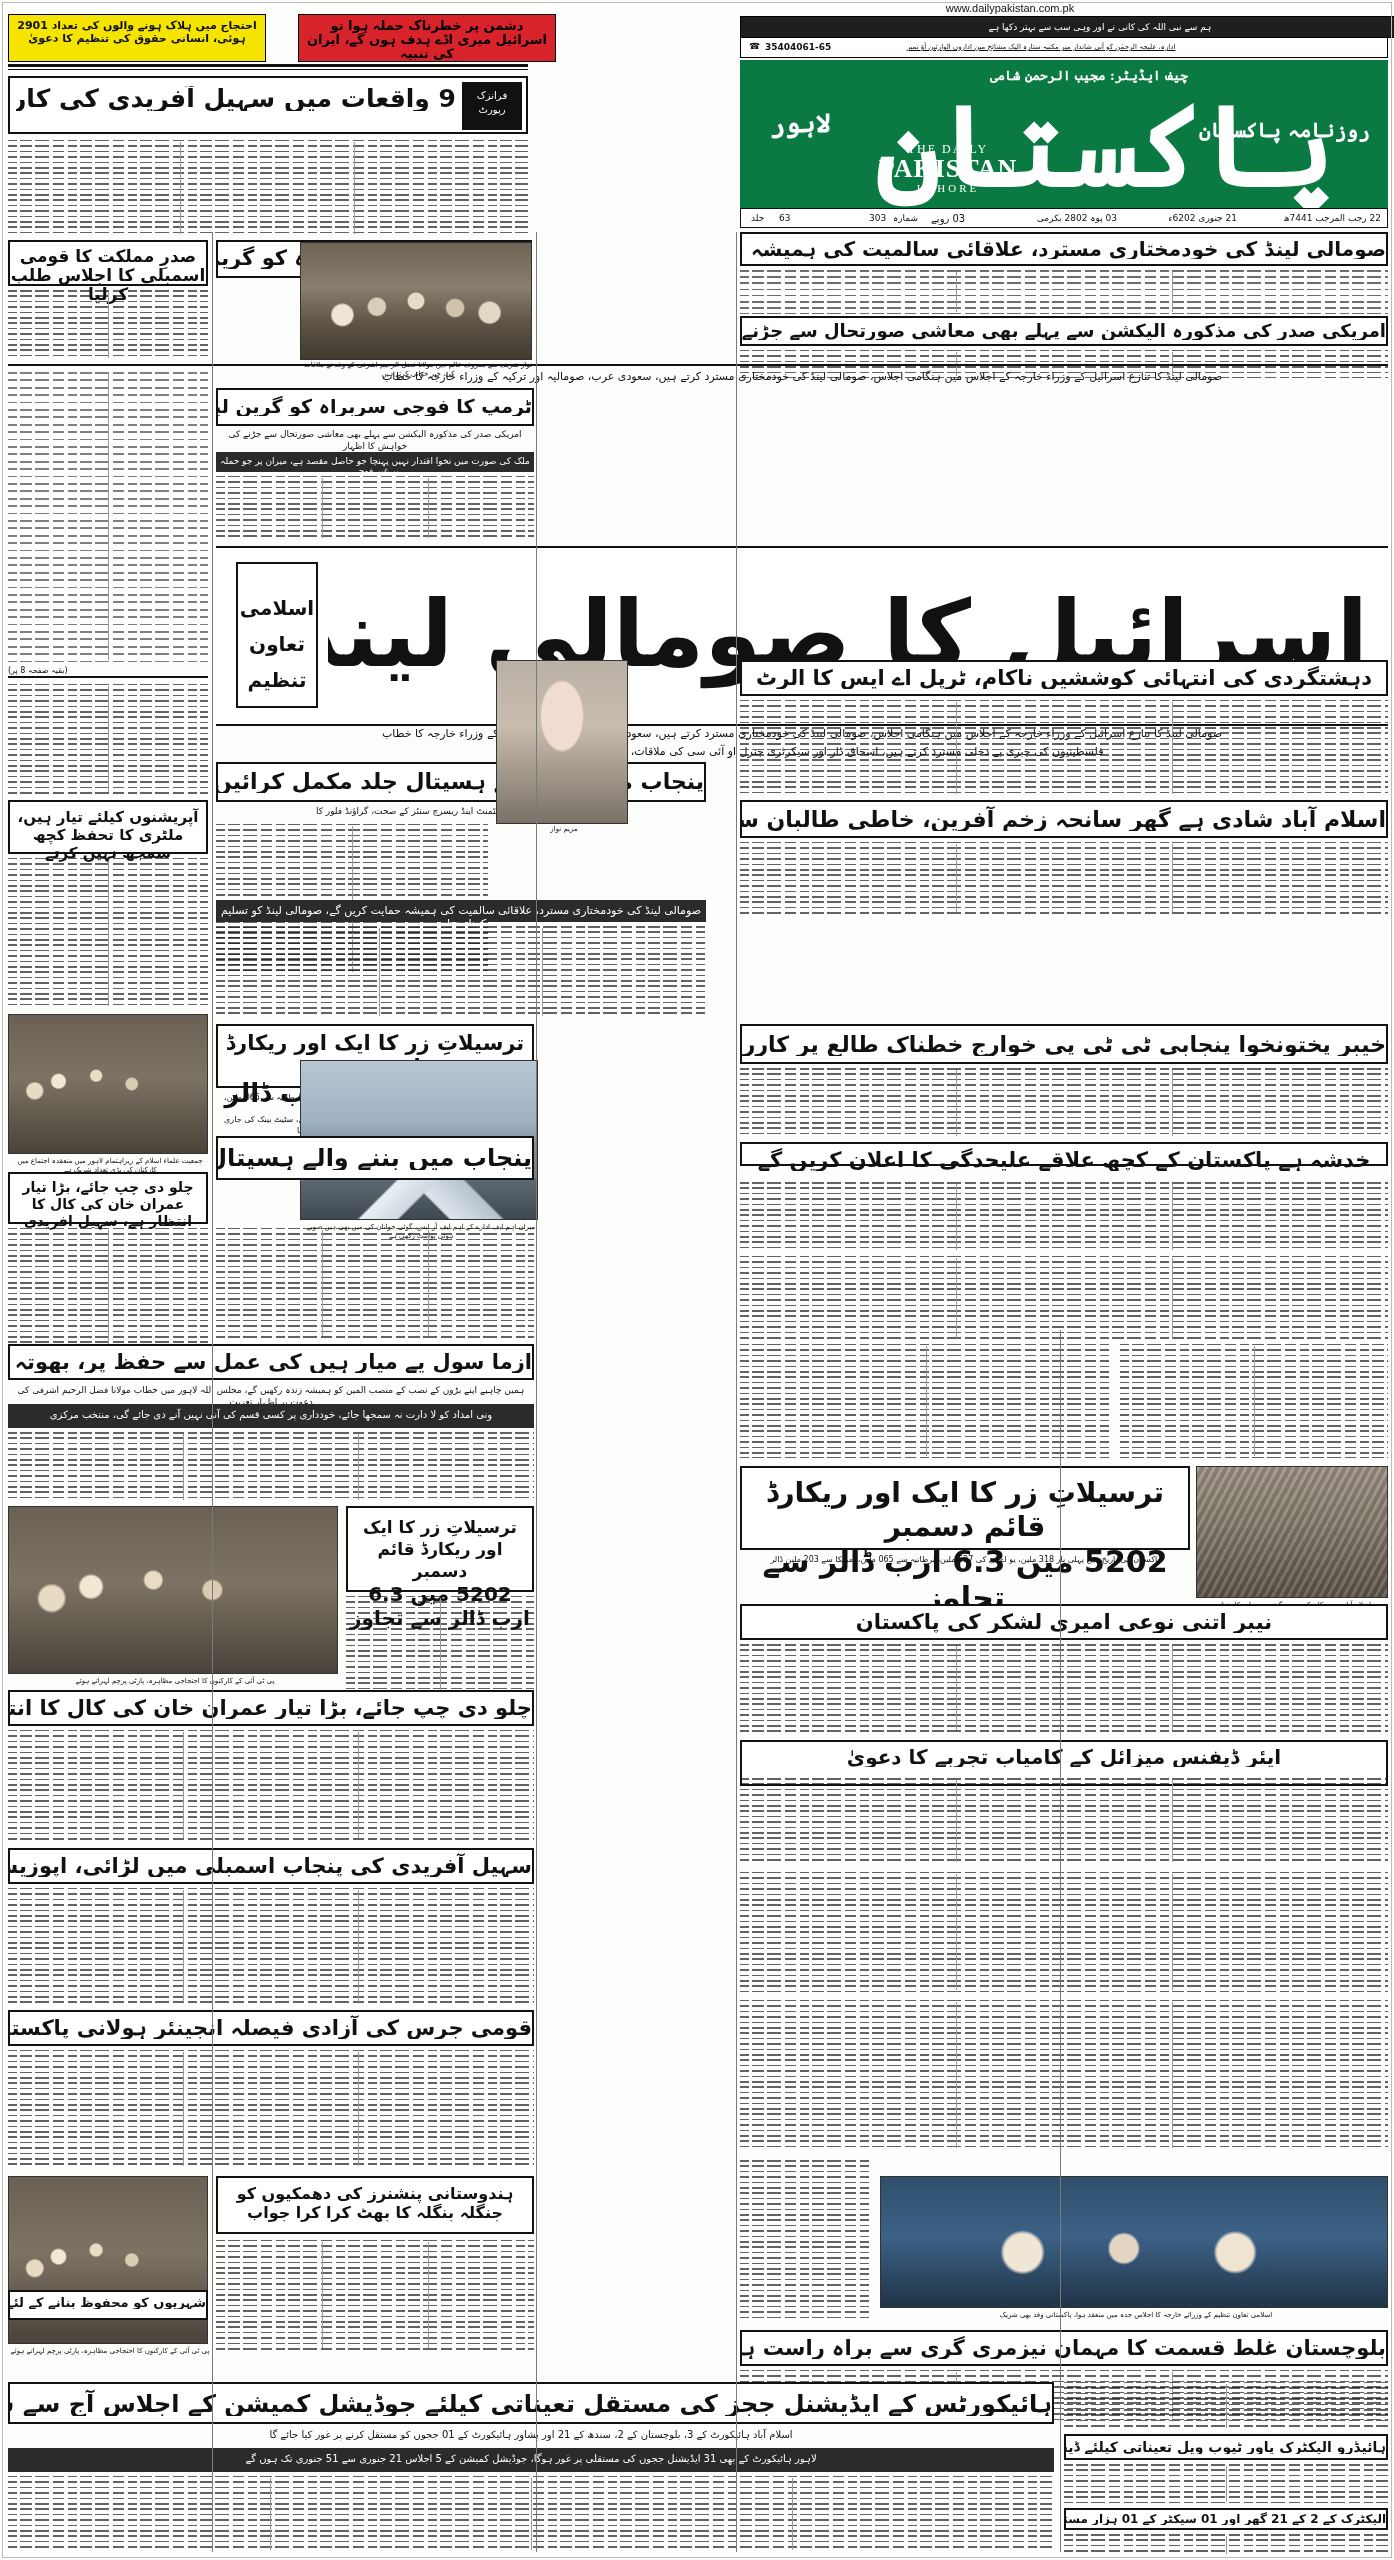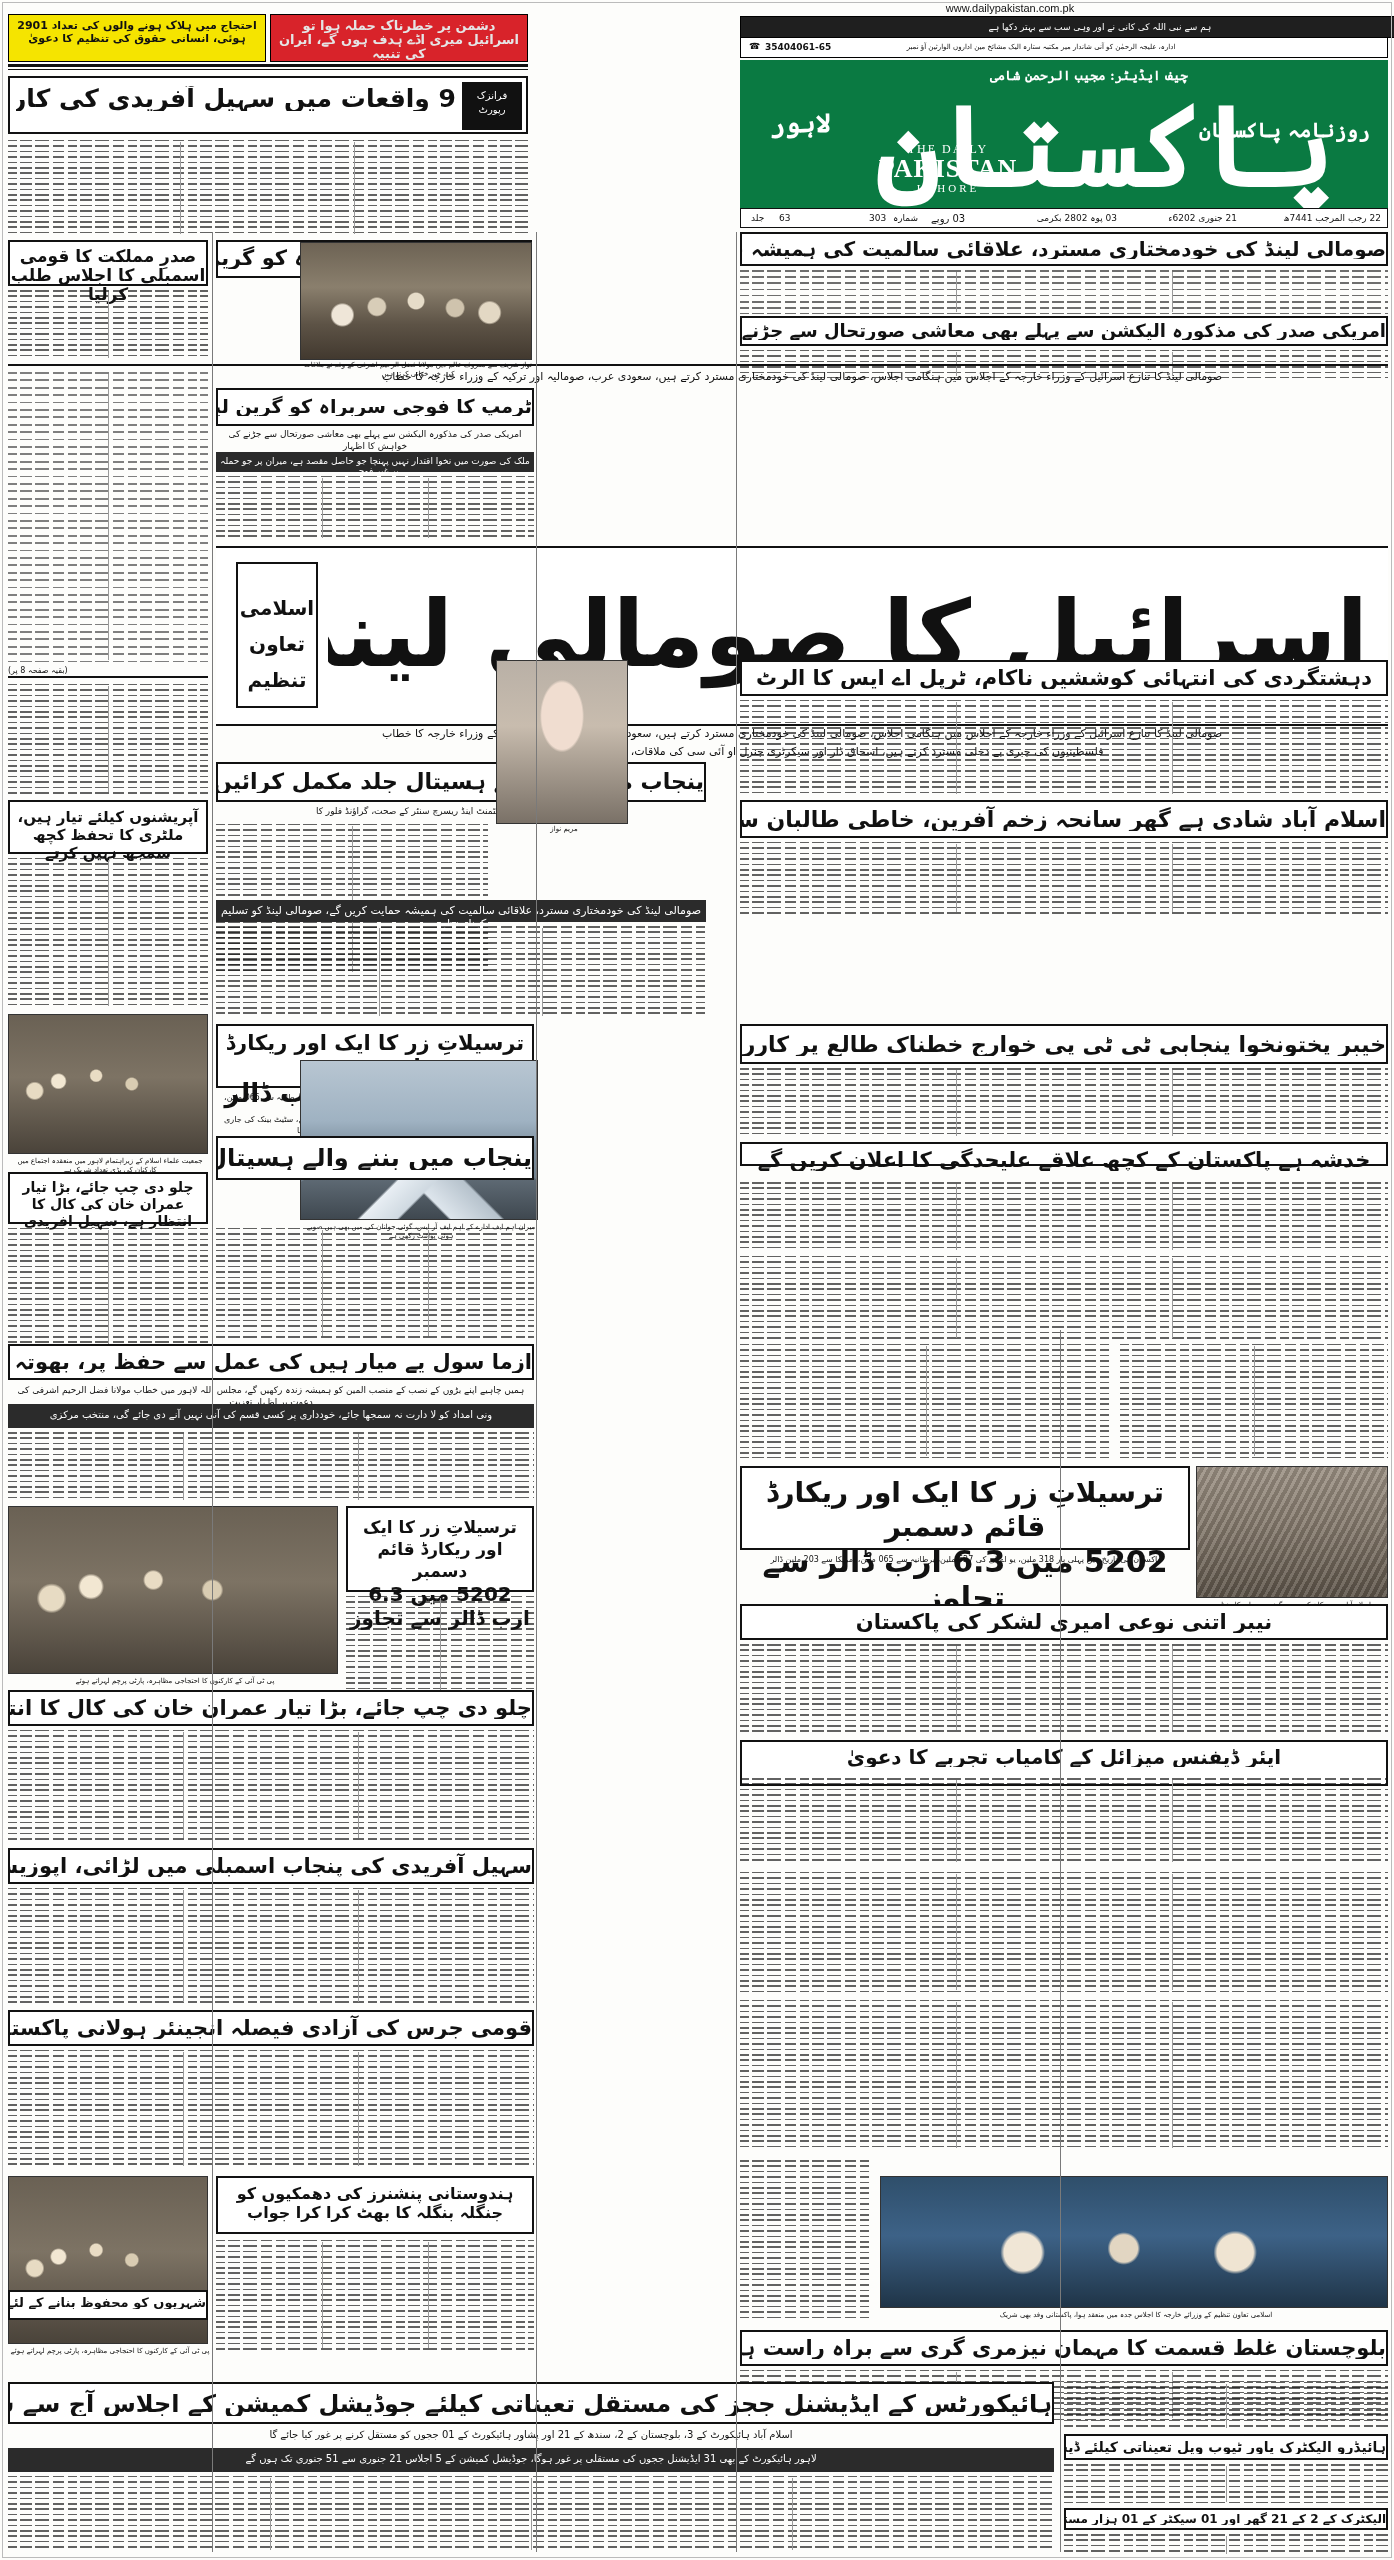--- a/index.html
+++ b/index.html
@@ -97,21 +97,21 @@
   .cap{font-size:7px;line-height:9px;text-align:center;padding:1px 2px;color:#111;}
 
   
   .masthead{background:#0a7a42;}
   .mh-urdu{color:#fff;font-weight:bold;font-family:"DejaVu Serif","Liberation Serif",serif;}
   .mh-en-top{color:#fff;font-family:"Liberation Serif","DejaVu Serif",serif;letter-spacing:2px;}
   .mh-en-main{color:#fff;font-family:"Liberation Serif","DejaVu Serif",serif;font-weight:bold;letter-spacing:1px;}
   .mh-en-sub{color:#fff;font-family:"Liberation Serif","DejaVu Serif",serif;letter-spacing:3px;}
 
   .topstrip{background:#1f1f1f;color:#fff;}
-  .redbox{background:#d8232a;color:#e5e5e5;}
+  .redbox{background:#d8232a;color:#000000;margin-left:28px;}
   .yellowbox{background:#f5e400;color:#111;}
   .url{font-size:11px;color:#111;font-family:"Liberation Sans",sans-serif;}
 
   .tinyurdu{font-size:8px;line-height:10px;}
   .stars{color:#fff;letter-spacing:2px;font-size:10px;}
 </style>
 </head>
 <body>
 
 <div class="page">
@@ -119,21 +119,21 @@
   <div style="position:absolute;left:860px;top:2px;width:300px;height:14px;" class="center url">www.dailypakistan.com.pk</div>
 
   <div class="topstrip" style="position:absolute;left:740px;top:16px;width:720px;height:22px;border:1px solid #000;box-sizing:border-box;">
     <div class="urdu tinyurdu center" style="padding-top:5px;color:#fff;font-size:9px;">ہم سے نبی اللہ کی کانی نے اور وہی سب سے بہتر دکھا ہے</div>
   </div>
 
   <div style="position:absolute;left:740px;top:38px;width:648px;height:20px;border:1px solid #000;border-top:none;background:#fff;box-sizing:border-box;">
     <span style="position:absolute;right:6px;top:4px;font-size:9px;" class="stars">★★★★★★★★</span>
     <span style="position:absolute;left:8px;top:3px;font-size:9px;font-weight:bold;">☎</span>
     <span style="position:absolute;left:24px;top:4px;font-size:9px;font-weight:bold;">35404061-65</span>
-    <span class="urdu" style="position:absolute;left:120px;top:5px;font-size:7px;width:360px;text-align:center;">ادارہ، علیجہ الرحمٰن کو آنی شاندار میر مکتبہ ستارہ الیک مشائخ مین اداروں الوارثین آؤ نمبر</span>
+    <span class="urdu" style="position:absolute;left:120px;top:5px;font-size:7px;width:360px;text-align:center;text-decoration:underline;">ادارہ، علیجہ الرحمٰن کو آنی شاندار میر مکتبہ ستارہ الیک مشائخ مین اداروں الوارثین آؤ نمبر</span>
   </div>
 
   <div class="masthead" style="position:absolute;left:740px;top:60px;width:648px;height:148px;">
 
     <div class="urdu mh-urdu" style="position:absolute;right:200px;top:8px;font-size:13px;">چیف ایڈیٹر: مجیب الرحمن شامی</div>
 
     <div class="urdu mh-urdu" style="position:absolute;left:30px;top:48px;font-size:26px;">لاہور</div>
 
     <div class="urdu mh-urdu" style="position:absolute;right:18px;top:58px;font-size:20px;">روزنامہ پاکستان</div>
 

